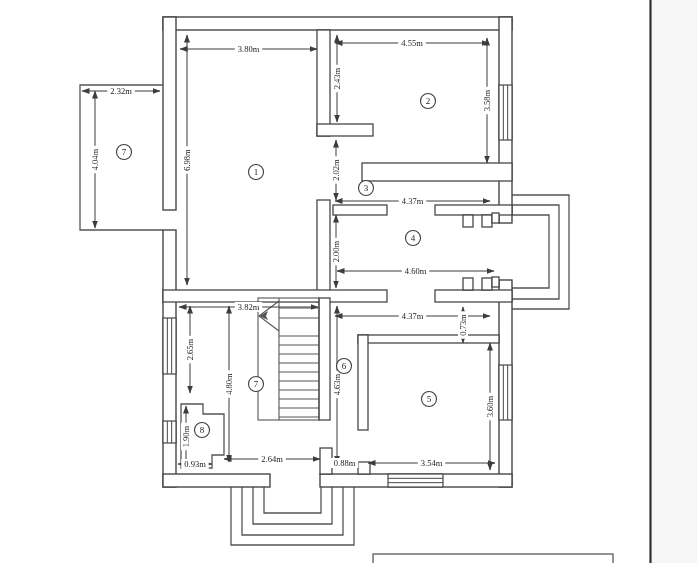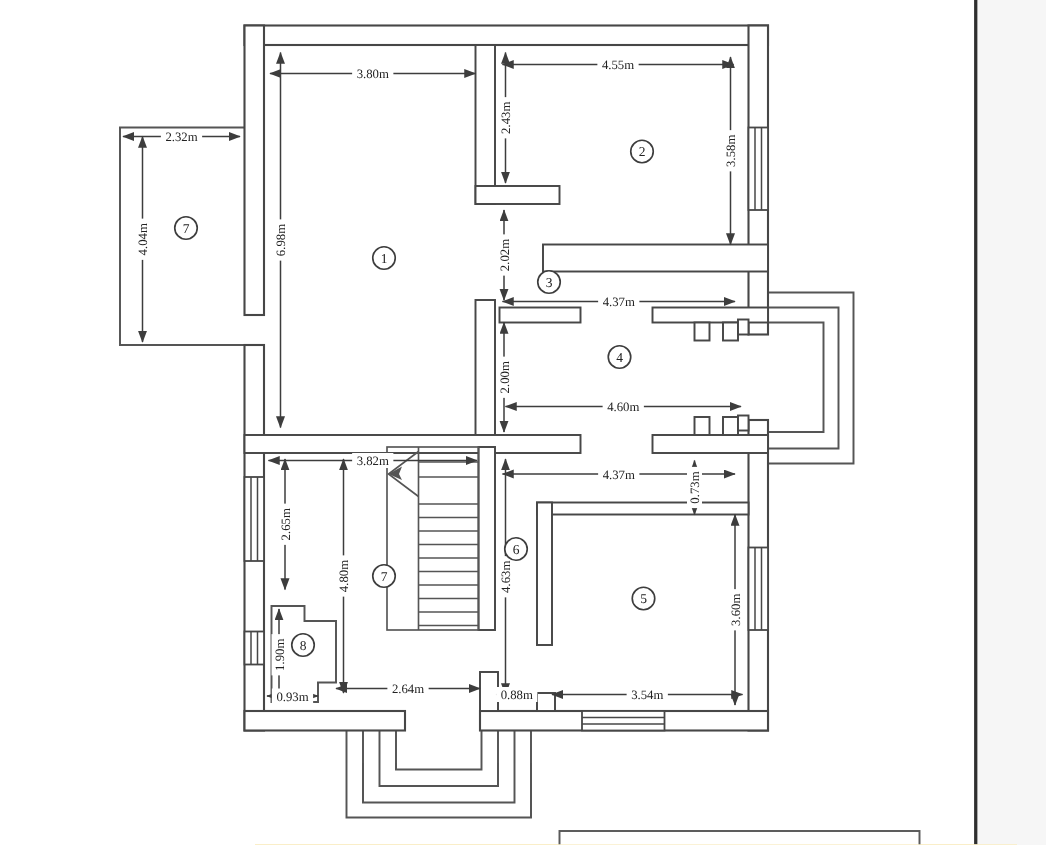--- a/index.html
+++ b/index.html
@@ -1,16 +1,16 @@
 <!DOCTYPE html>
 <html><head>
 <meta charset="utf-8">
 <style>
   html,body{margin:0;padding:0;background:#ffffff;}
-  .screen{position:relative;width:697px;height:563px;background:#eab308;overflow:hidden;
+  .screen{position:relative;width:697px;height:563px;background:#86efac;overflow:hidden;
           font-family:"Liberation Serif", serif;}
   svg{display:block}
   .dim-text{font-family:"Liberation Serif", serif;}
 </style>
 </head>
 <body>
 
 <div class="screen">
   <svg id="plan-svg" width="697" height="563" viewBox="0 0 697 563">
     <defs>

